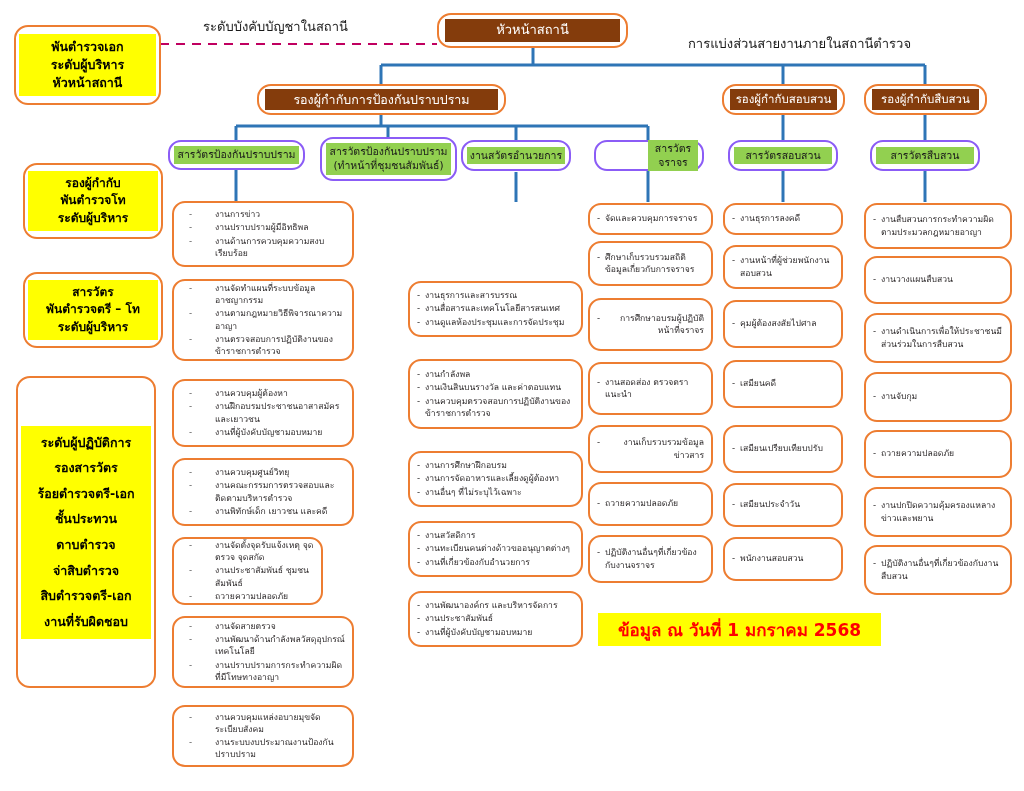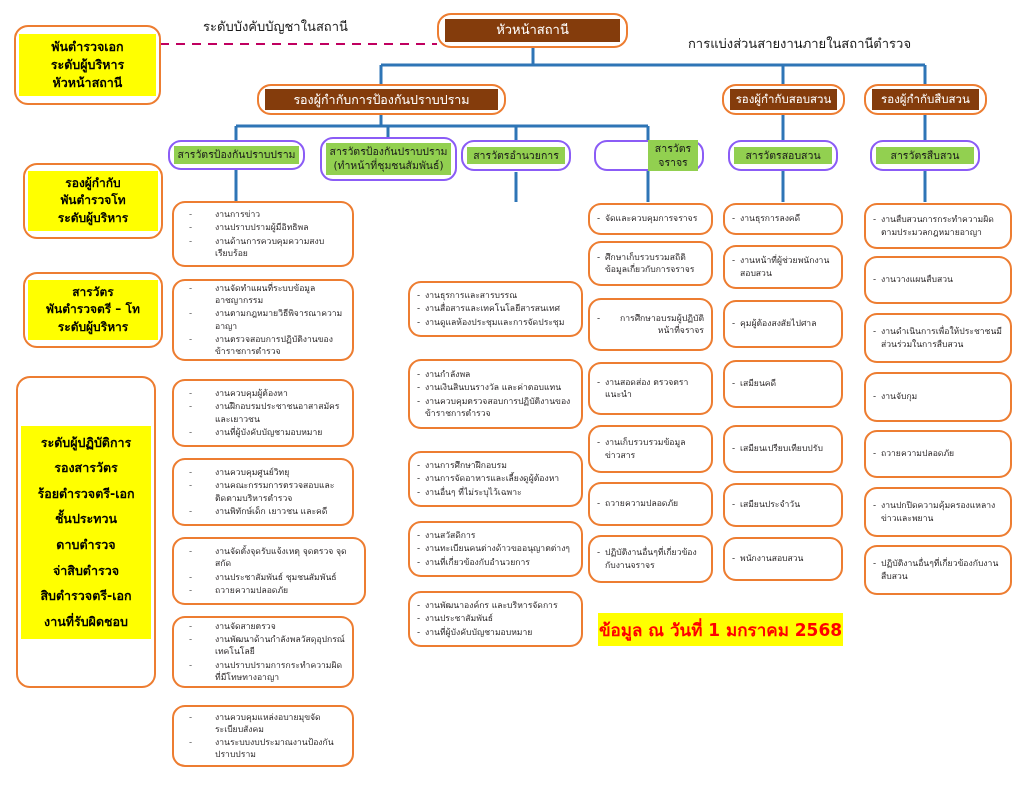--- a/index.html
+++ b/index.html
@@ -115,21 +115,21 @@
     white-space:nowrap;
   }
 
   
   .datenote{
     position:absolute;
     background:#FFFF00;
     color:#FF0000;
     font-weight:bold;
     font-size:17px;
-    padding:3px 1px;
+    padding:3px 20px;
     white-space:nowrap;
     text-align:center;
   }
 </style>
 </head>
 <body>
 
 <div id="canvas">
 
   <svg class="connectors" viewBox="0 0 1024 791">
@@ -196,21 +196,21 @@
 
   <div class="greenwrap" style="left:168px;top:140px;width:137px;height:30px;">
     <div class="fill">สารวัตรป้องกันปราบปราม</div>
   </div>
 
   <div class="greenwrap" style="left:320px;top:137px;width:137px;height:44px;">
     <div class="fill" style="white-space:pre-line;">สารวัตรป้องกันปราบปราม<br>(ทำหน้าที่ชุมชนสัมพันธ์)</div>
   </div>
 
   <div class="greenwrap" style="left:461px;top:140px;width:110px;height:31px;">
-    <div class="fill">สารวัตรอำนวยการ</div>
+    <div class="fill">งานสวัตรอำนวยการ</div>
   </div>
 
   <div class="greenwrap" style="left:594px;top:140px;width:110px;height:31px;padding-left:48px;">
     <div class="fill">สารวัตรจราจร</div>
   </div>
 
   <div class="greenwrap" style="left:728px;top:140px;width:110px;height:31px;">
     <div class="fill">สารวัตรสอบสวน</div>
   </div>
 
@@ -243,21 +243,21 @@
   </div>
 
   <div class="detail dashcol" style="left:172px;top:458px;width:182px;height:68px;">
     <ul>
       <li>งานควบคุมศูนย์วิทยุ</li>
       <li>งานคณะกรรมการตรวจสอบและติดตามบริหารตำรวจ</li>
       <li>งานพิทักษ์เด็ก เยาวชน และคดี</li>
     </ul>
   </div>
 
-  <div class="detail dashcol" style="left:172px;top:537px;width:194px;height:68px;align-items:center;">
+  <div class="detail dashcol" style="left:172px;top:537px;width:151px;height:68px;align-items:center;">
     <ul>
       <li>งานจัดตั้งจุดรับแจ้งเหตุ จุดตรวจ จุดสกัด</li>
       <li>งานประชาสัมพันธ์ ชุมชนสัมพันธ์</li>
       <li>ถวายความปลอดภัย</li>
     </ul>
   </div>
 
   <div class="detail dashcol" style="left:172px;top:616px;width:182px;height:72px;">
     <ul>
       <li>งานจัดสายตรวจ</li>
@@ -327,21 +327,21 @@
   <div class="detail inline" style="left:588px;top:298px;width:125px;height:53px;text-align:right;">
     <ul>
       <li>การศึกษาอบรมผู้ปฏิบัติหน้าที่จราจร</li>
     </ul>
   </div>
   <div class="detail inline" style="left:588px;top:362px;width:125px;height:53px;">
     <ul>
       <li>งานสอดส่อง ตรวจตรา แนะนำ</li>
     </ul>
   </div>
-  <div class="detail inline" style="left:588px;top:425px;width:125px;height:48px;">
+  <div class="detail inline" style="left:588px;top:425px;width:125px;height:48px;text-align:right;">
     <ul>
       <li>งานเก็บรวบรวมข้อมูลข่าวสาร</li>
     </ul>
   </div>
   <div class="detail inline" style="left:588px;top:482px;width:125px;height:44px;">
     <ul>
       <li>ถวายความปลอดภัย</li>
     </ul>
   </div>
   <div class="detail inline" style="left:588px;top:535px;width:125px;height:48px;">

